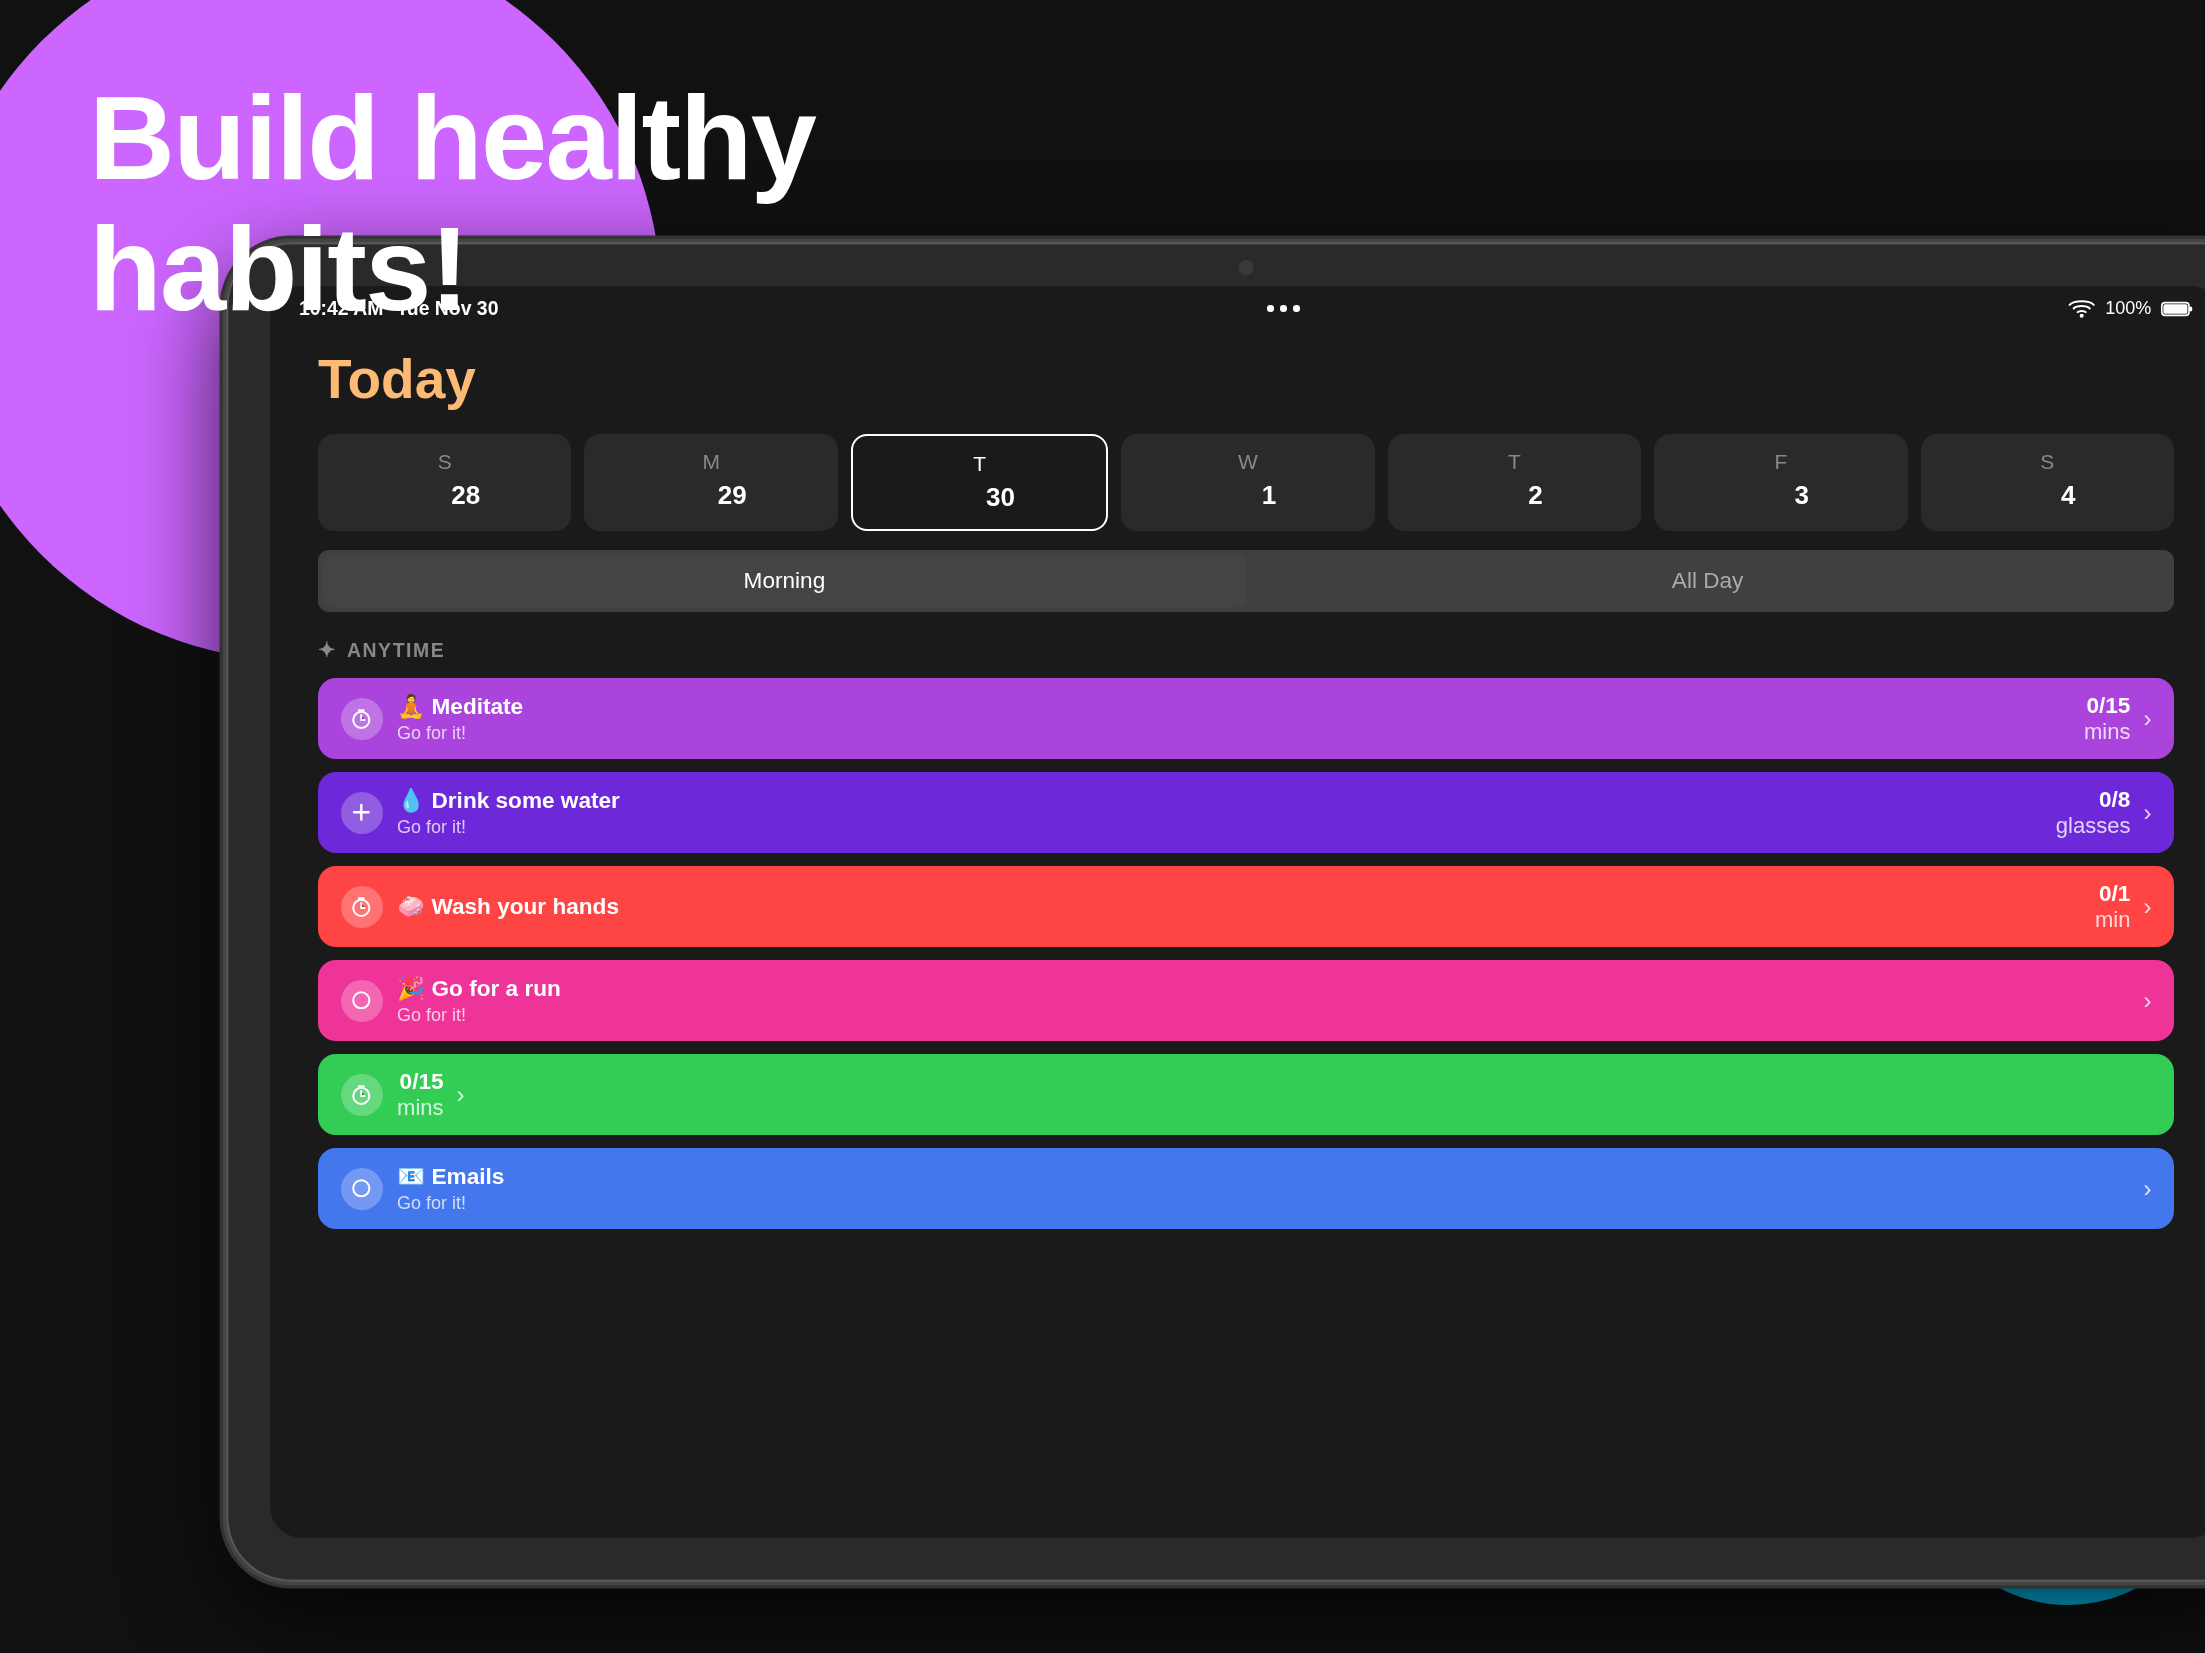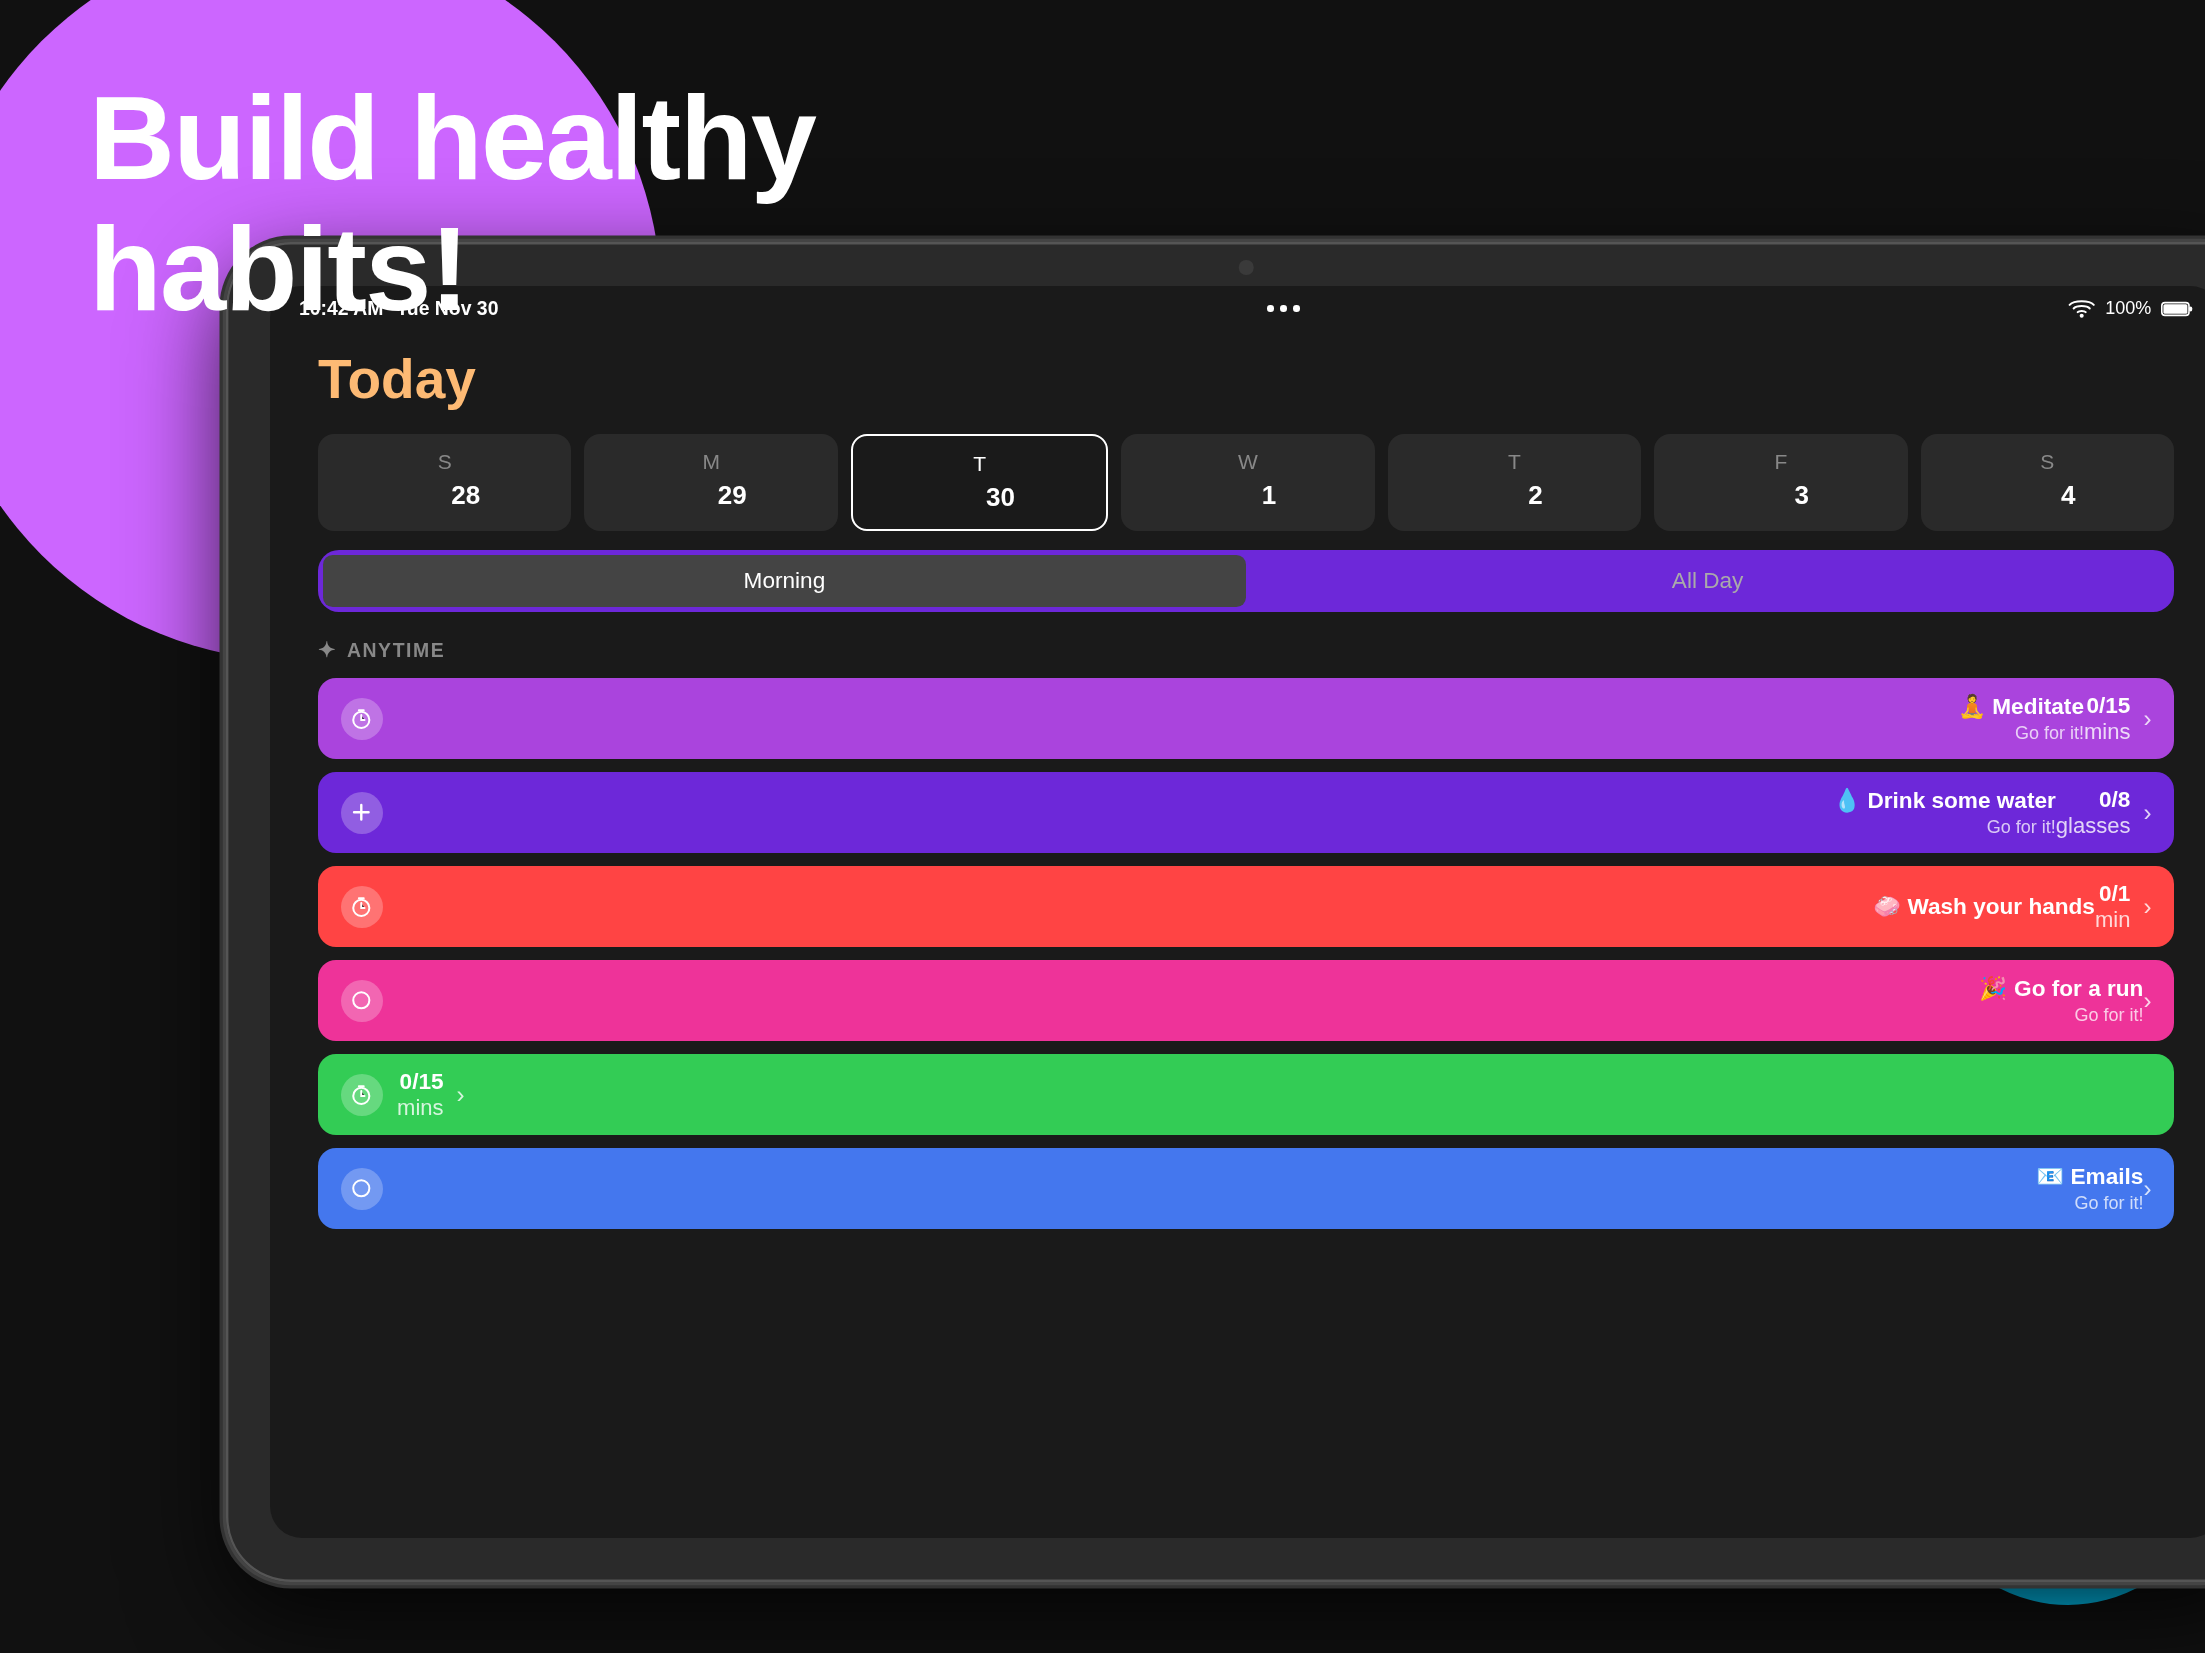--- a/index.html
+++ b/index.html
@@ -193,22 +193,22 @@
     }
 
     .day-item.active .day-letter,
     .day-item.active .day-number {
       color: #ffffff;
     }
 
     
     .time-tabs {
       display: flex;
-      background: #6d28d9;
-      border-radius: 21px;
+      background: #404040;
+      border-radius: 11px;
       padding: 4.8px;
       margin-bottom: 26px;
     }
 
     .time-tab {
       flex: 1;
       text-align: center;
       padding: 13px;
       font-size: 22.6px;
       color: #aaaaaa;
@@ -259,21 +259,20 @@
       display: flex;
       align-items: center;
       justify-content: center;
       margin-right: 14.5px;
       font-size: 21px;
       flex-shrink: 0;
     }
 
     .habit-info {
       flex: 1;
-      text-align: right;
     }
 
     .habit-name {
       font-size: 22.6px;
       font-weight: 600;
       color: #ffffff;
     }
 
     .habit-subtitle {
       font-size: 18px;

